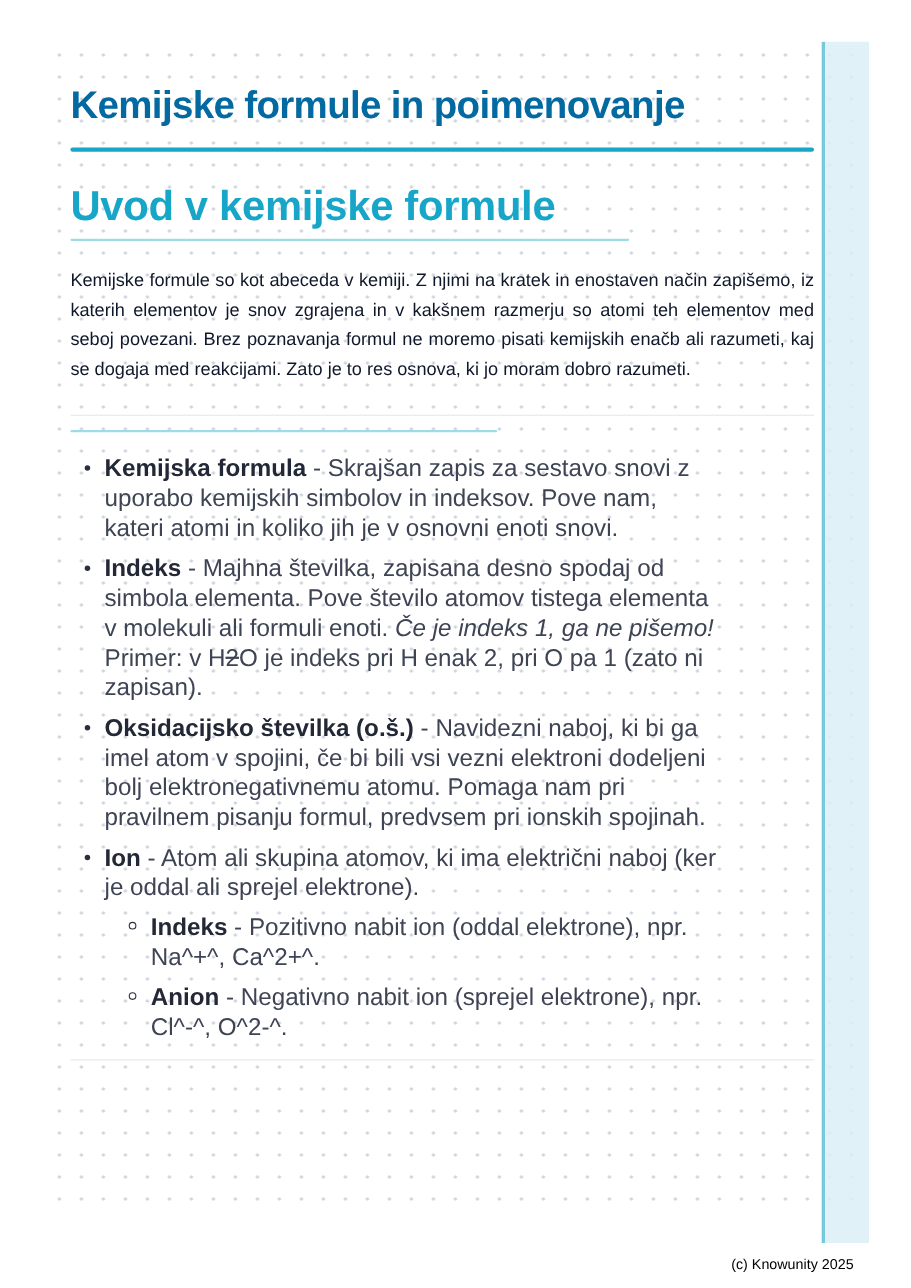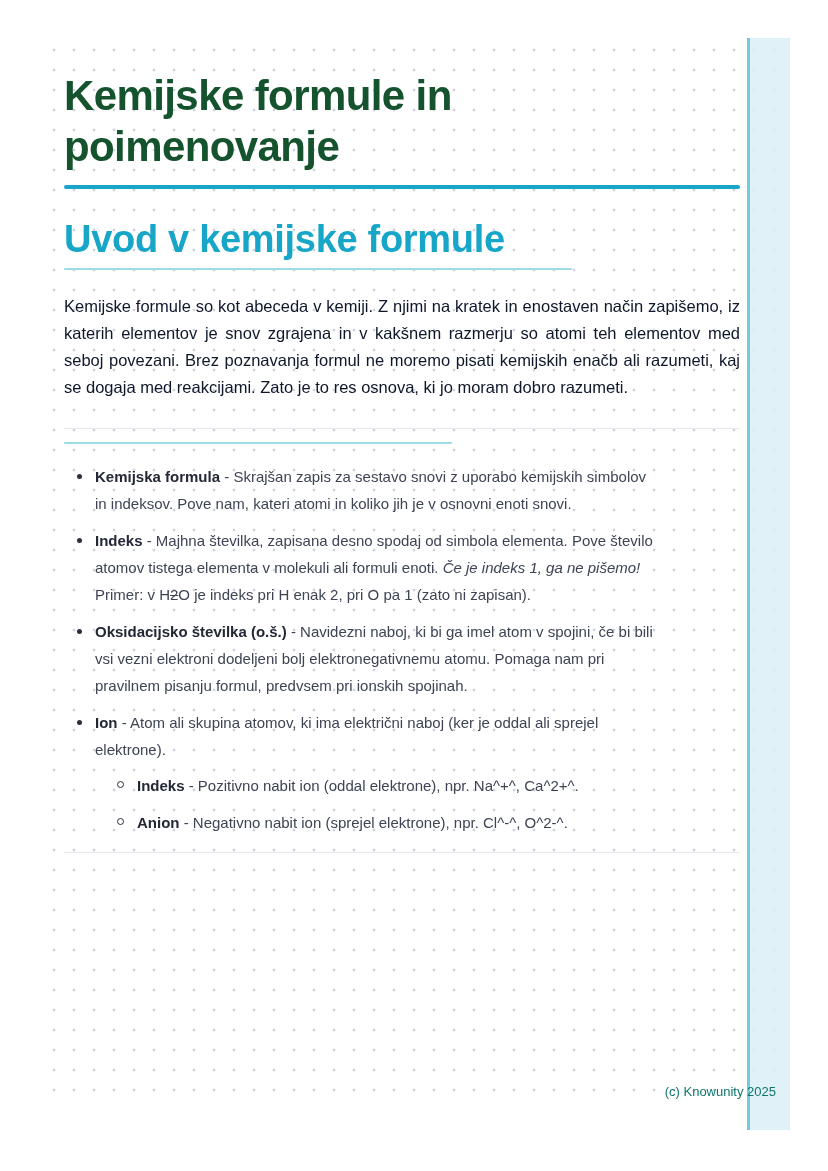--- a/index.html
+++ b/index.html
@@ -30,23 +30,23 @@
     background: rgba(218, 238, 246, 0.85); z-index: 2;
   }
 
   .content {
     position: absolute; left: 64px; top: 0; width: 676px; z-index: 4;
   }
 
   h1.title {
     margin-top: 70px;
     max-width: 600px;
-    font-size: 42px; line-height: 51px; font-weight: 800;
+    font-size: 35px; line-height: 51px; font-weight: 800;
     letter-spacing: -0.6px;
-    color: #14532d;
+    color: #0369a1;
   }
   .rule-thick {
     margin-top: 13px; height: 4px; width: 676px;
     background: #17a6c8; border-radius: 2px;
   }
 
   h2.section-heading {
     margin-top: 34px;
     font-size: 38px; line-height: 32px; font-weight: 800;
     letter-spacing: -0.3px;
@@ -68,43 +68,43 @@
 
   .divider {
     margin-top: 27px; height: 1px; width: 676px; background: #e5e8ec;
   }
   .divider-bottom { margin-top: 16px; }
 
   ul.bullets {
     list-style: none;
     margin: 19px 0 0 0; padding: 0;
     width: 590px;
-    font-size: 15px; line-height: 27px;
+    font-size: 22px; line-height: 27px;
     color: #3e4454;
   }
   li.li1 { position: relative; padding-left: 31px; margin-bottom: 10px; }
   .marker-dot {
     position: absolute; left: 13px; top: 11px;
     width: 5px; height: 5px; border-radius: 50%;
     background: #2a2f3e;
   }
   ul.sub { list-style: none; margin: 9px 0 0 0; padding: 0 0 0 13px; }
   li.li2 { position: relative; padding-left: 29px; margin-bottom: 10px; }
   .marker-circle {
     position: absolute; left: 9px; top: 9px;
     width: 7px; height: 7px; border-radius: 50%;
     border: 1.5px solid #2a2f3e; background: transparent;
   }
   .term { font-weight: bold; color: #232836; }
   .seg-italic { font-style: italic; }
   .seg-strike { text-decoration: line-through; }
 
   .footer {
-    position: absolute; top: 1084px; right: 52px;
-    font-size: 13px; color: #0f766e;
+    position: absolute; top: 1142px; right: 52px;
+    font-size: 13px; color: #000000;
     z-index: 5;
   }
 </style>
 </head>
 <body>
 
 <div class="page">
   <div class="dots"></div>
   <div class="stripe-band"></div>
   <div class="stripe-line"></div>

